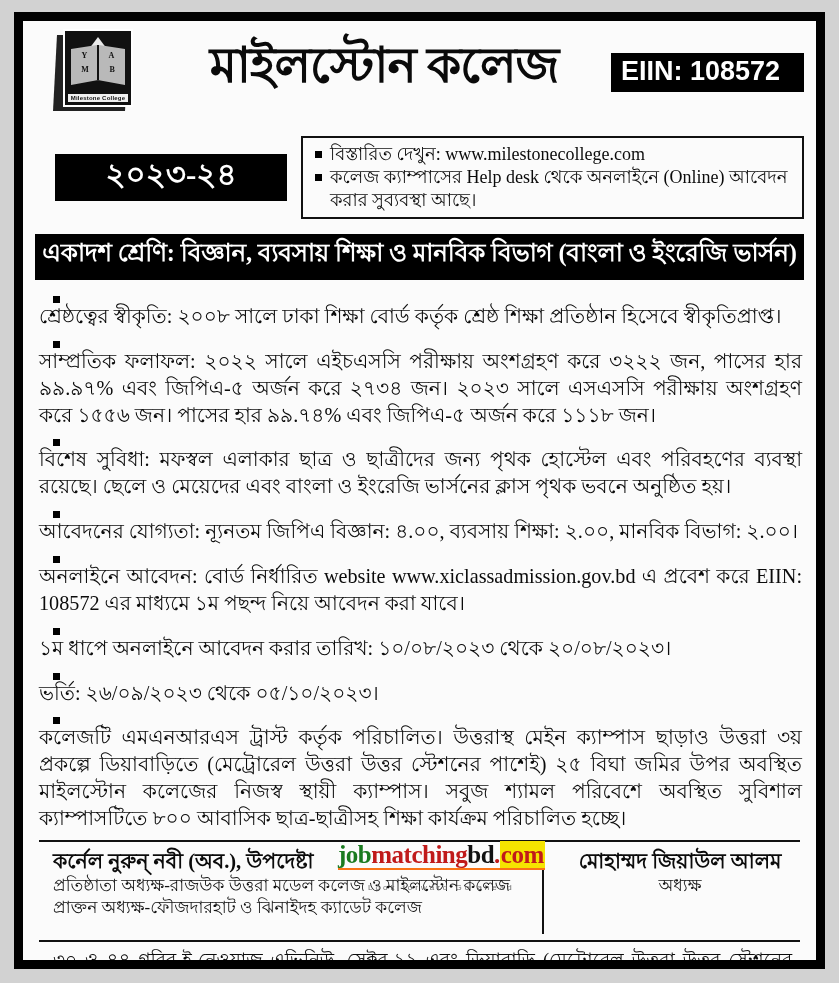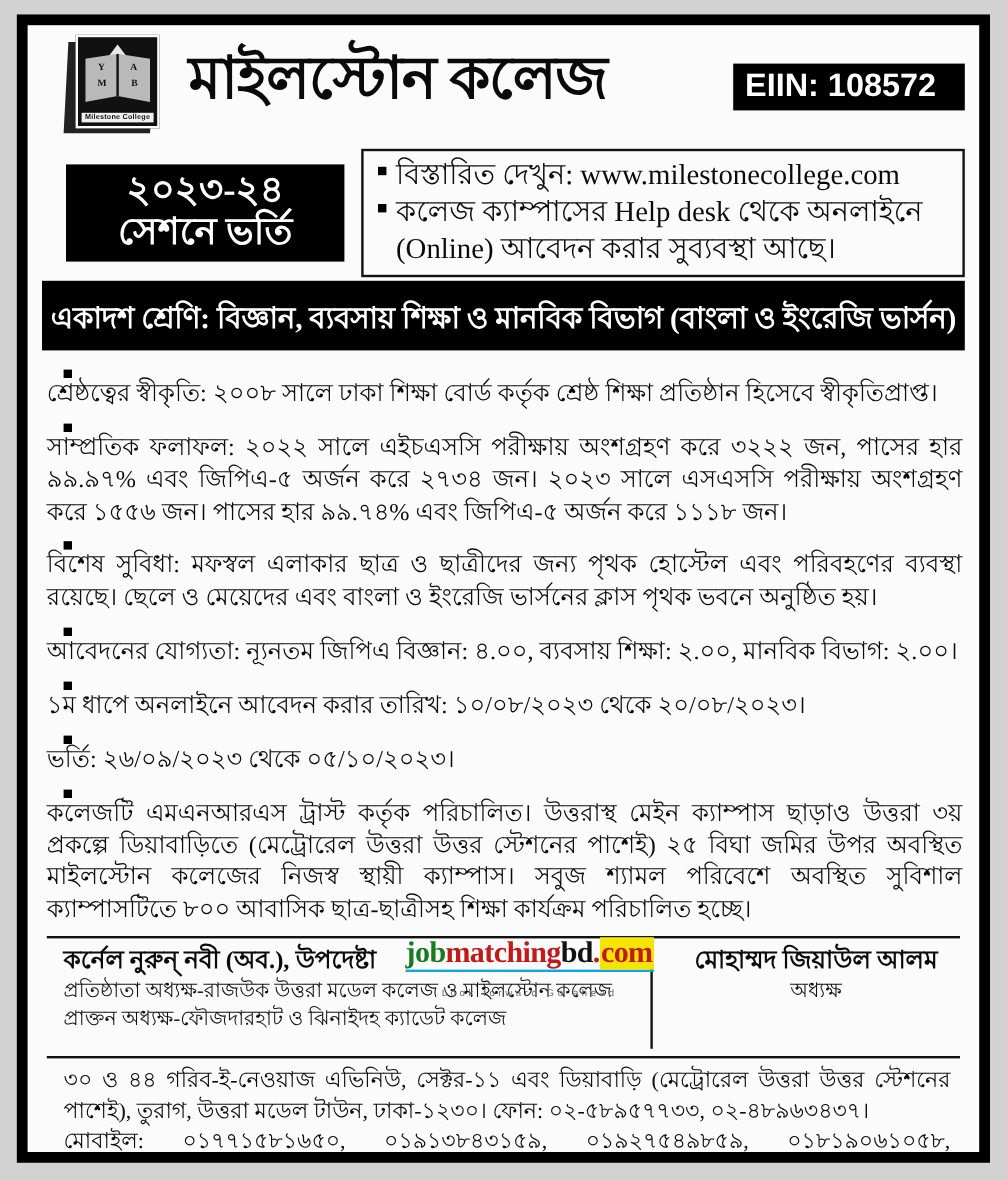--- a/index.html
+++ b/index.html
@@ -126,20 +126,21 @@
   .college-name {
     flex: 1;
     font-size: 49px;
     font-weight: bold;
     line-height: 0.95;
     color: #0a0a0a;
     letter-spacing: -1px;
     padding-top: 16px;
     padding-left: 6px;
     white-space: nowrap;
+    text-align: center;
   }
   .eiin-badge {
     flex: none;
     align-self: flex-start;
     margin-top: 26px;
     margin-right: 2px;
     background: #000;
     color: #fff;
     font-family: "Liberation Sans", sans-serif;
     font-weight: bold;
@@ -173,40 +174,40 @@
   .info-box {
     flex: 1;
     border: 2px solid #111;
     box-sizing: border-box;
     padding: 5px 8px 5px 6px;
     margin-right: 2px;
   }
   .info-line {
     display: flex;
     align-items: flex-start;
-    font-size: 24px;
+    font-size: 18px;
     line-height: 1.28;
     color: #0b0b0b;
   }
   .info-line .sq {
     flex: none;
     width: 7px; height: 7px;
     background: #000;
     margin: 8px 8px 0 6px;
   }
   .info-line .txt { flex: 1; }
 
   
   .class-banner {
     background: #000;
     color: #fff;
     font-size: 24.5px;
     font-weight: bold;
     text-align: center;
-    padding: 12px 0 6px 0;
+    padding: 0 0 6px 0;
     margin: 4px 2px 6px 2px;
     letter-spacing: -0.2px;
     white-space: nowrap;
   }
 
   
   .bullets {
     padding: 0 4px 0 6px;
   }
   .bullet {
@@ -270,21 +271,21 @@
     top: -6px;
     text-align: center;
     pointer-events: none;
     font-family: "Liberation Serif", serif;
   }
   .wm-main {
     font-size: 25px;
     font-weight: bold;
     letter-spacing: -0.5px;
     line-height: 1;
-    border-bottom: 2px solid #0ea5e9;
+    border-bottom: 2px solid #f97316;
     padding-bottom: 1px;
   }
   .wm-job { color: #1a7a1f; }
   .wm-matching { color: #c01a1a; }
   .wm-bd { color: #111; }
   .wm-dot { color: #c01a1a; }
   .wm-com {
     color: #c01a1a;
     background: #f5e400;
     padding: 0 1px;
@@ -334,21 +335,20 @@
       </div>
 
       <div class="college-name">মাইলস্টোন কলেজ</div>
 
       <div class="eiin-badge">EIIN: 108572</div>
     </div>
 
     <div class="second-row">
       <div class="session-box">
         <div>২০২৩-২৪</div>
-        <div>সেশনে ভর্তি</div>
       </div>
 
       <div class="info-box">
         <div class="info-line">
           <span class="sq"></span>
           <span class="txt">বিস্তারিত দেখুন: www.milestonecollege.com</span>
         </div>
         <div class="info-line">
           <span class="sq"></span>
           <span class="txt">কলেজ ক্যাম্পাসের Help desk থেকে অনলাইনে (Online) আবেদন করার সুব্যবস্থা আছে।</span>
@@ -370,20 +370,24 @@
       <div class="bullet">
         <span class="sq"></span>
         <span class="btxt">বিশেষ সুবিধা: মফস্বল এলাকার ছাত্র ও ছাত্রীদের জন্য পৃথক হোস্টেল এবং পরিবহণের ব্যবস্থা রয়েছে। ছেলে ও মেয়েদের এবং বাংলা ও ইংরেজি ভার্সনের ক্লাস পৃথক ভবনে অনুষ্ঠিত হয়।</span>
       </div>
       <div class="bullet">
         <span class="sq"></span>
         <span class="btxt">আবেদনের যোগ্যতা: ন্যূনতম জিপিএ বিজ্ঞান: ৪.০০, ব্যবসায় শিক্ষা: ২.০০, মানবিক বিভাগ: ২.০০।</span>
       </div>
       <div class="bullet">
         <span class="sq"></span>
+        <span class="btxt">অনলাইনে আবেদন: বোর্ড নির্ধারিত website www.xiclassadmission.gov.bd এ প্রবেশ করে EIIN: 108572 এর মাধ্যমে ১ম পছন্দ নিয়ে আবেদন করা যাবে।</span>
+      </div>
+      <div class="bullet">
+        <span class="sq"></span>
         <span class="btxt">১ম ধাপে অনলাইনে আবেদন করার তারিখ: ১০/০৮/২০২৩ থেকে ২০/০৮/২০২৩।</span>
       </div>
       <div class="bullet">
         <span class="sq"></span>
         <span class="btxt">ভর্তি: ২৬/০৯/২০২৩ থেকে ০৫/১০/২০২৩।</span>
       </div>
       <div class="bullet">
         <span class="sq"></span>
         <span class="btxt">কলেজটি এমএনআরএস ট্রাস্ট কর্তৃক পরিচালিত। উত্তরাস্থ মেইন ক্যাম্পাস ছাড়াও উত্তরা ৩য় প্রকল্পে ডিয়াবাড়িতে (মেট্রোরেল উত্তরা উত্তর স্টেশনের পাশেই) ২৫ বিঘা জমির উপর অবস্থিত মাইলস্টোন কলেজের নিজস্ব স্থায়ী ক্যাম্পাস। সবুজ শ্যামল পরিবেশে অবস্থিত সুবিশাল ক্যাম্পাসটিতে ৮০০ আবাসিক ছাত্র-ছাত্রীসহ শিক্ষা কার্যক্রম পরিচালিত হচ্ছে।</span>
       </div>

